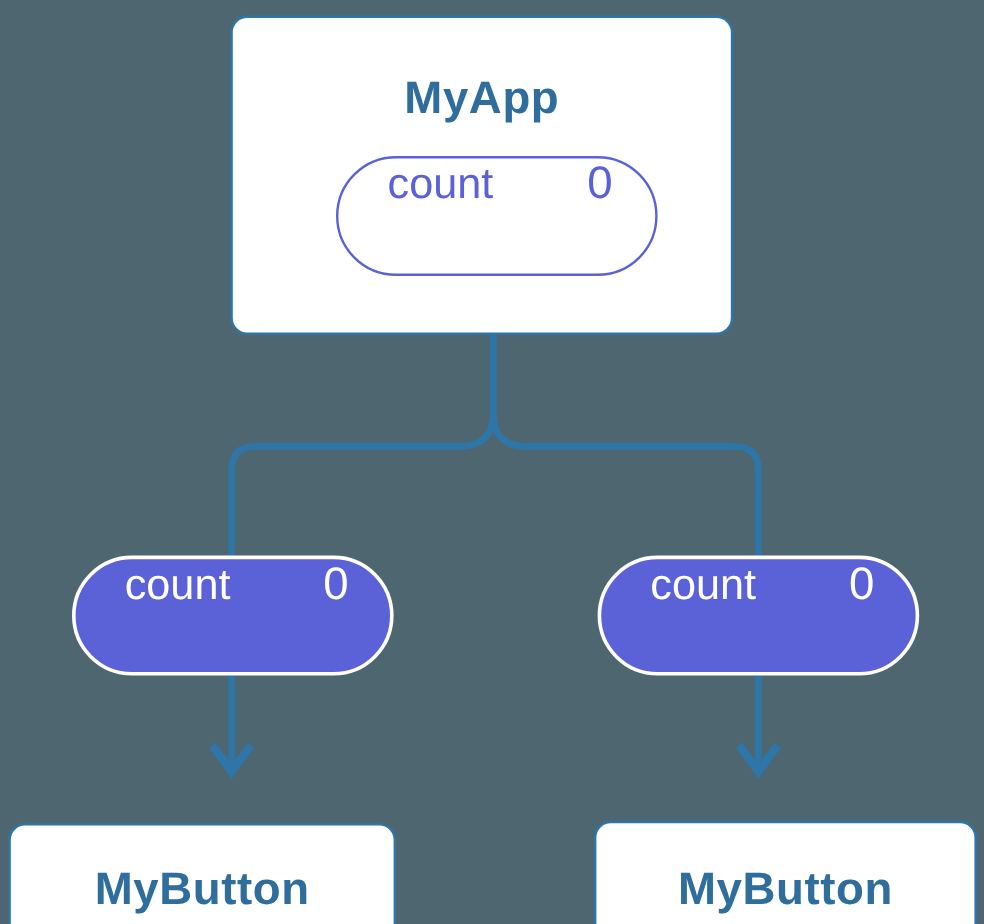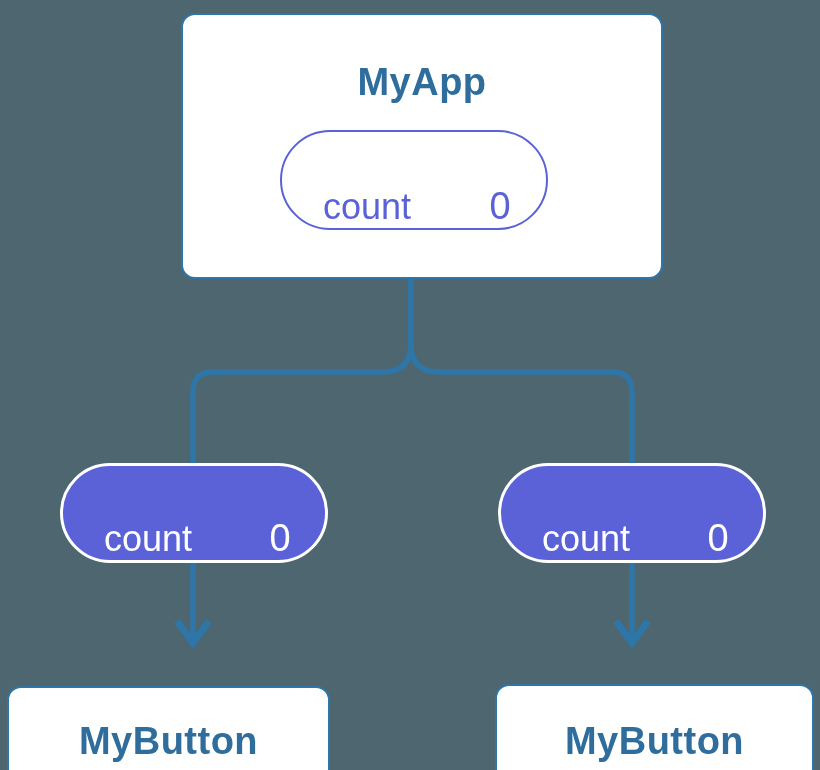--- a/index.html
+++ b/index.html
@@ -22,23 +22,23 @@
   }
   .card {
     position: absolute;
     background: #FFFFFF;
     border: 2px solid #2E76A8;
     border-radius: 14px;
     box-sizing: border-box;
     z-index: 2;
   }
   .root-card {
-    left: 181px;
+    left: 192px;
     top: 13px;
-    width: 482px;
+    width: 419px;
     height: 266px;
   }
   .card-title {
     text-align: center;
     font-size: 38px;
     font-weight: bold;
     color: #2E6D9C;
     letter-spacing: 0.5px;
   }
   .root-card .card-title {
@@ -58,21 +58,21 @@
   }
   .child-card-right {
     left: 495px;
     top: 648px;
     width: 319px;
     height: 114px;
   }
   .pill {
     position: absolute;
     display: flex;
-    align-items: flex-end;
+    align-items: flex-start;
     border-radius: 60px;
     box-sizing: border-box;
     overflow: hidden;
     z-index: 3;
   }
   .pill-cell {
     display: flex;
     align-items: center;
     justify-content: center;
   }

